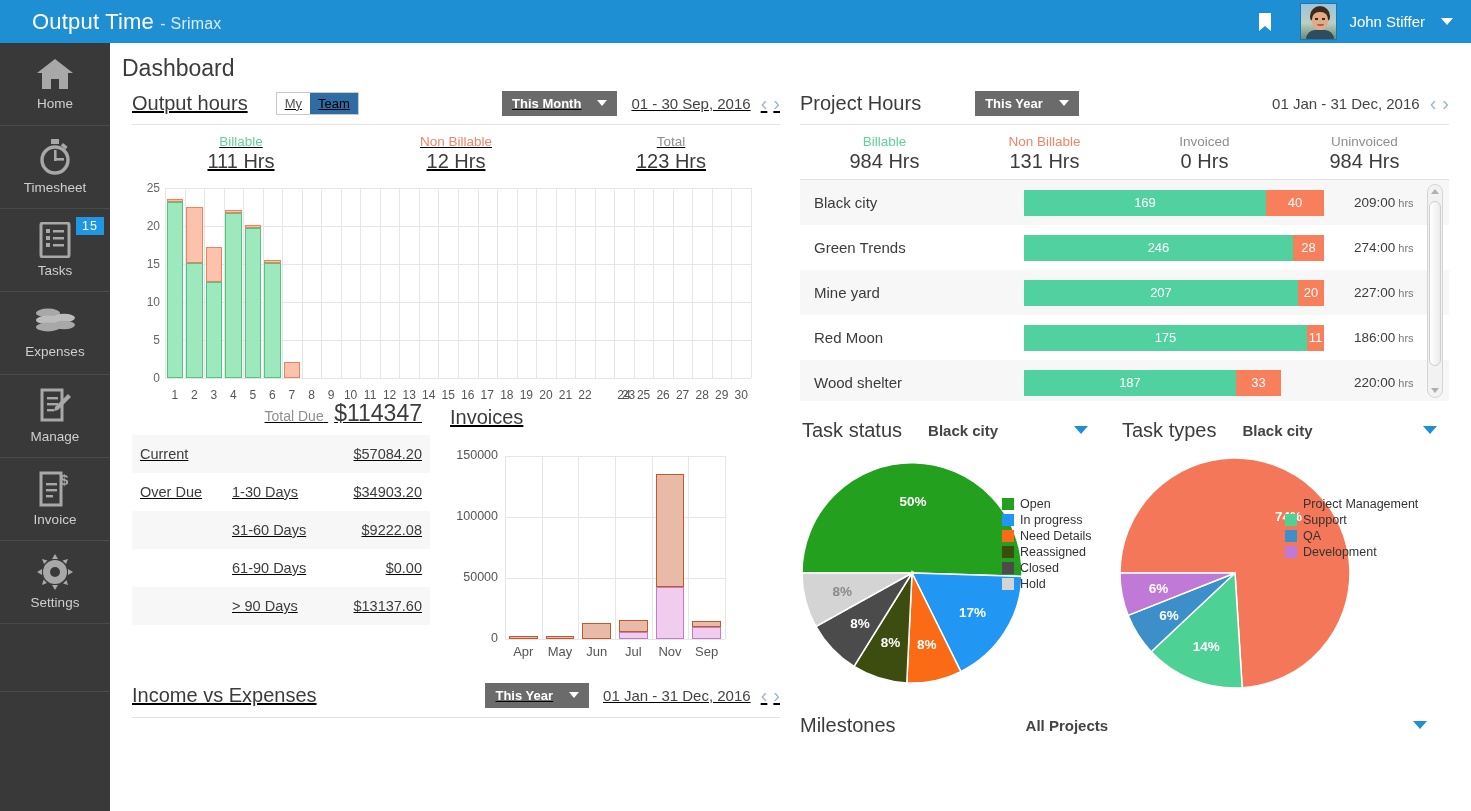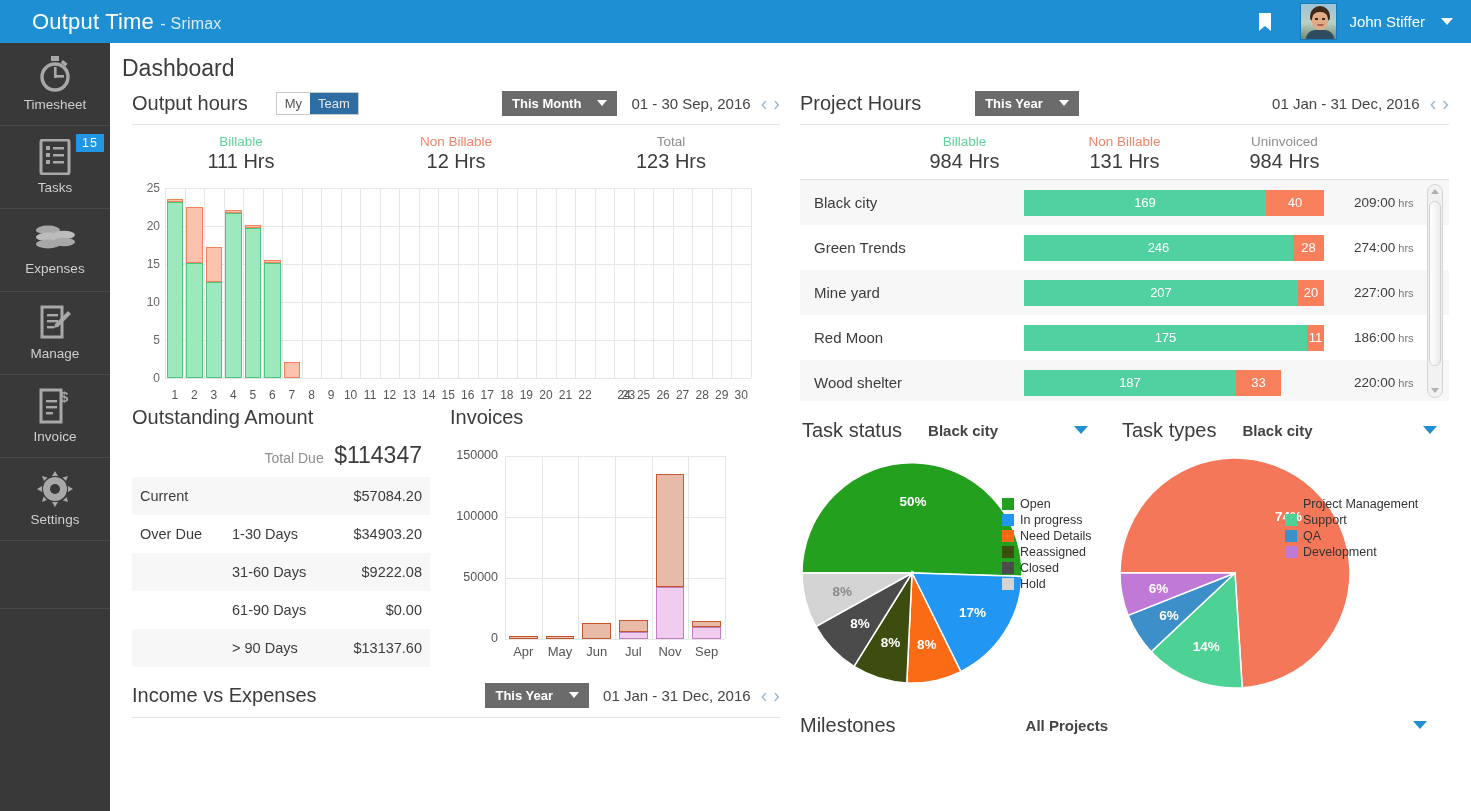--- a/index.html
+++ b/index.html
@@ -49,31 +49,31 @@
     position: absolute; top: 8px; right: 6px; background: #2196e3; color: #fff;
     font-size: 12.5px; padding: 2px 6px; letter-spacing: 1px;
   }
   .sidebar-tail { height: 68px; border-bottom: 1px solid #4a4a4a; }
 
   
   .content { position: absolute; top: 43px; left: 110px; width: 1361px; height: 768px; background: #fff; }
   .page-title { font-size: 23px; color: #3c3c3c; padding: 12px 0 0 12px; }
 
   .cols { display: flex; }
-  .col-left { width: 680px; padding-left: 12px; }
+  .col-left { width: 680px; padding-left: 12px; text-decoration: underline; }
   .col-right { width: 669px; }
 
   .panel { padding: 0 10px; }
   .panel-head { display: flex; align-items: center; height: 42px; }
   .panel-title { font-size: 20px; color: #3c3c3c; }
 
   .toggle { display: inline-flex; margin-left: 28px; border: 1px solid #c9c9c9; height: 23px; }
   .toggle div { font-size: 13px; padding: 3px 8px; line-height: 16px; }
   .toggle .off { background: #fff; color: #555; }
-  .toggle .on { background: #2e6da4; color: #e5e5e5; }
+  .toggle .on { background: #2e6da4; color: #000000; }
 
   .sel {
     background: #6b6b6b; color: #fff; font-size: 13px; font-weight: bold;
     padding: 5px 10px; display: inline-flex; align-items: center; gap: 16px;
   }
   .sel .cv { width:0;height:0;border-left:5px solid transparent;border-right:5px solid transparent;border-top:6px solid #fff; }
   .daterange { font-size: 15px; color: #444; margin-left: 14px; }
   .arrows { display: flex; gap: 6px; margin-left: 10px; color: #9db6c9; font-size: 20px; line-height: 14px; }
   .arrows span { cursor: pointer; }
   .hr { border-top: 1px solid #e2e2e2; }
@@ -172,20 +172,28 @@
         <div class="mouth"></div>
         <div class="torso"></div>
     </div>
     <div class="username">John Stiffer</div>
     <div class="caret-white"></div>
   </div>
 </div>
 
 <div class="sidebar">
 
+  <div class="nav-item">
+    <span>
+      <svg width="38" height="34" viewBox="0 0 38 34">
+          <path d="M19 2 1 16h5v16h9V22h8v10h9V16h5z" fill="#a8a8a8"></path>
+        </svg>
+    </span>
+    <span class="lbl">Home</span>
+  </div>
 
   <div class="nav-item">
     <span>
       <svg width="34" height="36" viewBox="0 0 34 36">
         <rect x="13" y="0" width="8" height="5" fill="#a8a8a8"></rect>
         <circle cx="17" cy="21" r="13" fill="none" stroke="#a8a8a8" stroke-width="3.4"></circle>
         <rect x="16" y="11" width="2.6" height="11" fill="#a8a8a8"></rect>
         <rect x="17" y="19" width="9" height="2.6" fill="#a8a8a8"></rect>
         <rect x="25" y="4" width="6" height="3.4" fill="#a8a8a8" transform="rotate(40 25 4)"></rect>
       </svg>
@@ -430,23 +438,20 @@
               <div class="oh-bar" style="left: 548.433px; width: 16.5333px; height: 190px;"></div>
               <div class="oh-xlab" style="left: 548.433px; width: 16.5333px;">29</div>
               <div class="oh-bar" style="left: 567.967px; width: 16.5333px; height: 190px;"></div>
               <div class="oh-xlab" style="left: 567.967px; width: 16.5333px;">30</div>
             </div>
         </div>
       </div>
 
       <div style="display:flex">
         <div style="width:318px" class="panel">
-          <div class="panel-head">
-            <div class="panel-title">Outstanding Amount</div>
-          </div>
           <div class="out-total">
             <span class="lbl">Total Due</span>
             <span class="amt">$114347</span>
           </div>
           <table class="out-table">
             <tbody>
                 <tr class="alt">
               <td>Current</td>
               <td class="c2"></td>
               <td class="c3">$57084.20</td>
@@ -569,20 +574,24 @@
         <div class="stats">
           <div class="stat" style="width:160px">
             <div class="k billable">Billable</div>
             <div class="v">984 Hrs</div>
           </div>
           <div class="stat" style="width:160px">
             <div class="k nonbillable">Non Billable</div>
             <div class="v">131 Hrs</div>
           </div>
           <div class="stat" style="width:160px">
+            <div class="k grey">Invoiced</div>
+            <div class="v">0 Hrs</div>
+          </div>
+          <div class="stat" style="width:160px">
             <div class="k grey">Uninvoiced</div>
             <div class="v">984 Hrs</div>
           </div>
         </div>
 
         <div class="ph-list">
           <div class="ph-row alt">
             <div class="ph-name">Black city</div>
             <div class="ph-bar">
               <div class="g" style="width:242px">169</div>

